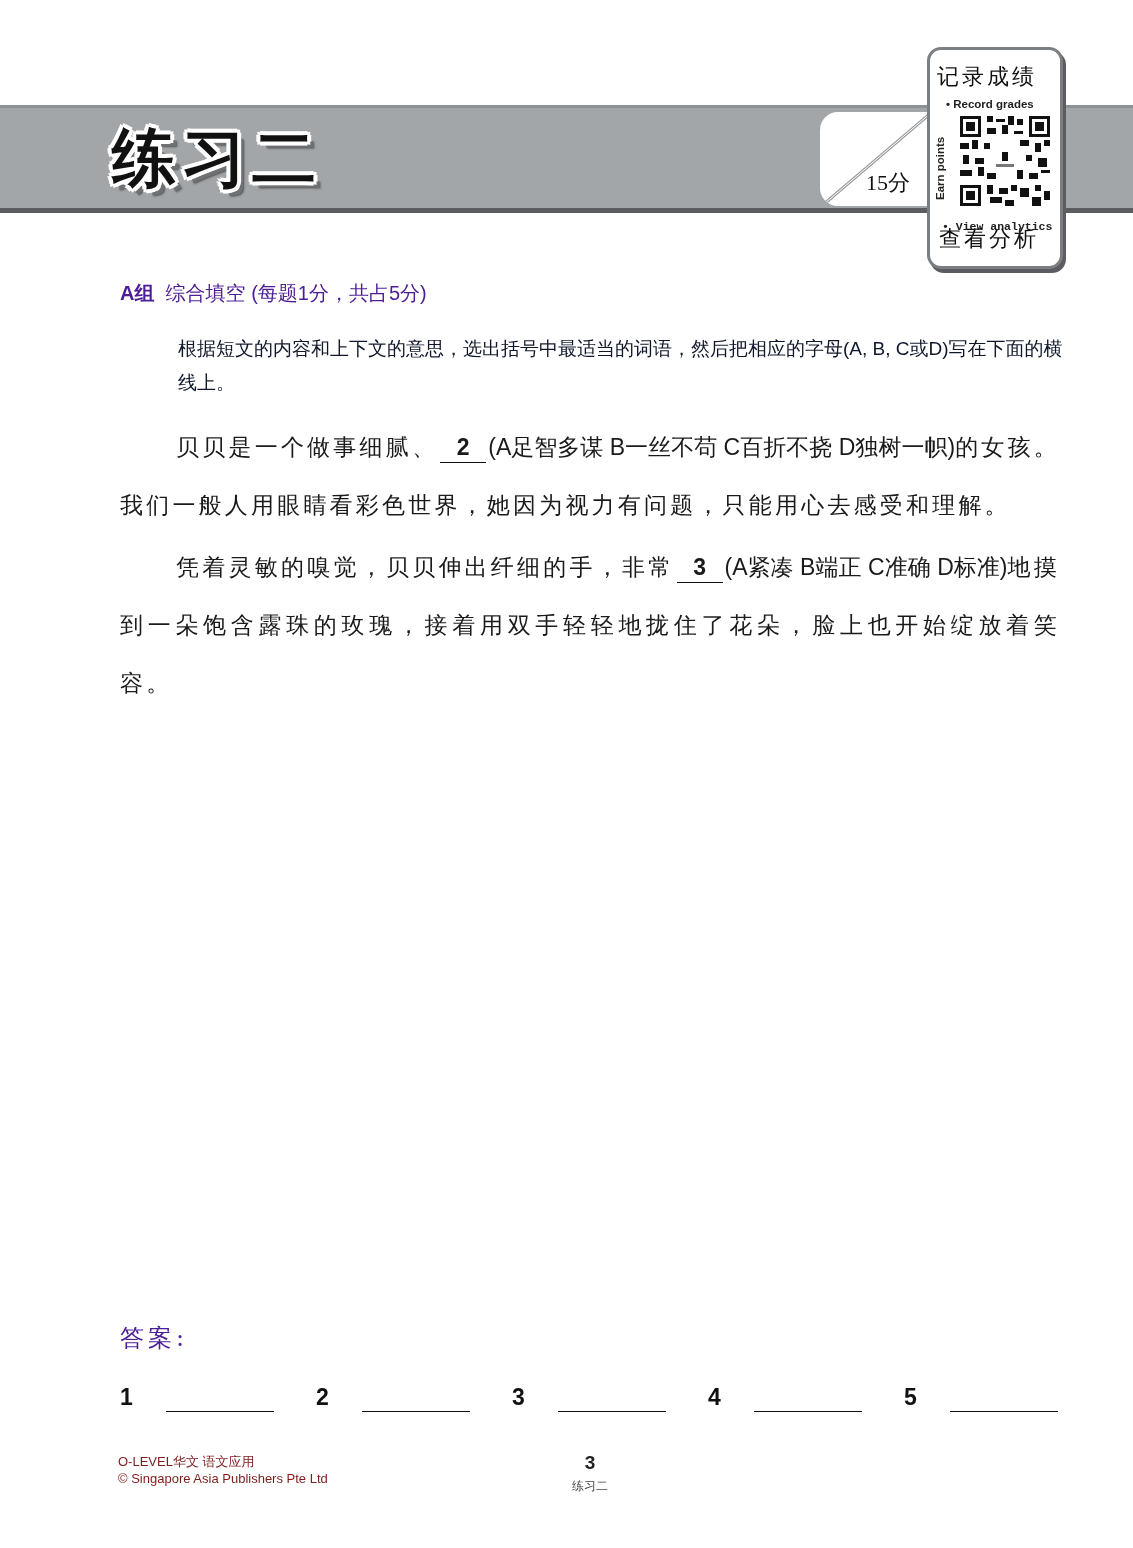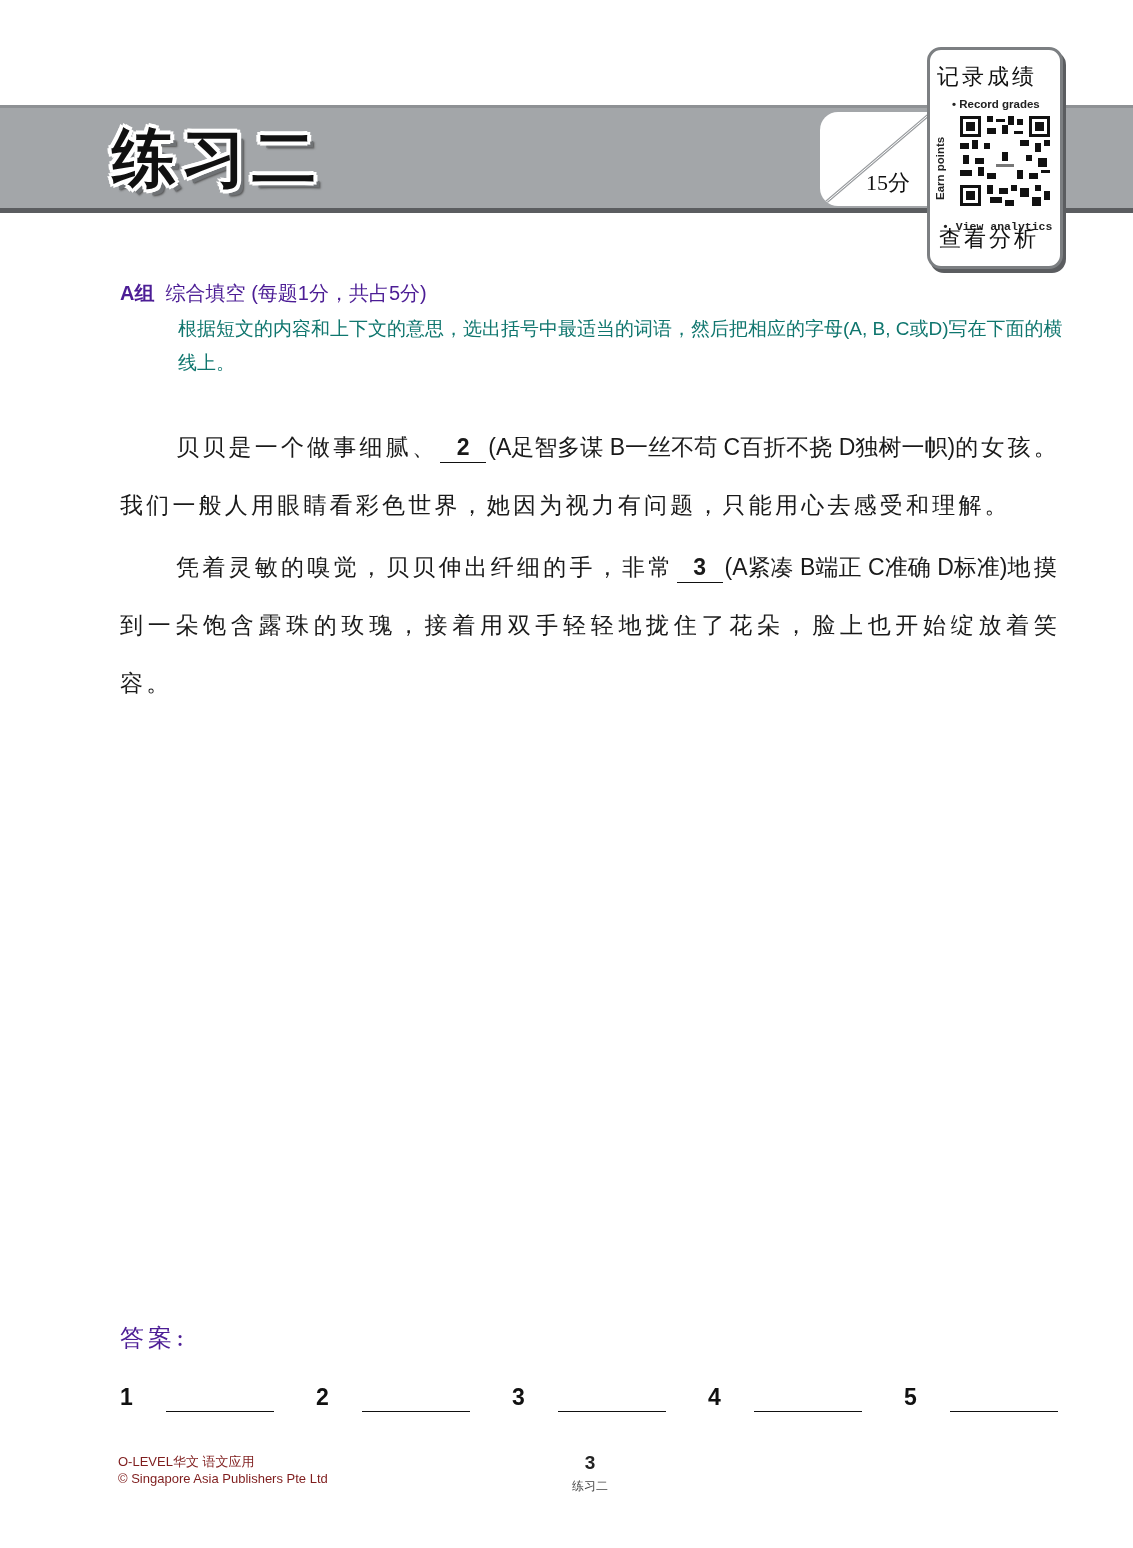--- a/index.html
+++ b/index.html
@@ -25,32 +25,32 @@
 
   .qr-card { position: absolute; left: 927px; top: 47px; width: 136px; height: 222px;
              background: #fff; border: 3px solid #7c7f82; border-radius: 14px;
              box-shadow: 3px 4px 0 #5b5d60; box-sizing: border-box; }
   .qr-top { position: absolute; left: 0; right: 16px; top: 12px; text-align: center;
             font-family: "DejaVu Sans", sans-serif; font-size: 22px; letter-spacing: 3px; color: #111; }
   .qr-bottom { position: absolute; left: 0; right: 12px; bottom: 12px; text-align: center;
                font-family: "DejaVu Sans", sans-serif; font-size: 22px; letter-spacing: 3px; color: #111; }
   .qr-bullet { position: absolute; font-family: "Liberation Sans", sans-serif; font-weight: bold;
                font-size: 11.5px; color: #222; white-space: nowrap; }
-  .qr-bullet.rec { left: 22px; top: 48px; }
+  .qr-bullet.rec { left: 16px; top: 48px; }
   .qr-bullet.view { left: 12px; top: 170px; font-family: Liberation Mono, monospace; }
   .qr-side { position: absolute; left: 4px; top: 150px; transform-origin: left top; transform: rotate(-90deg);
              font-family: "Liberation Sans", sans-serif; font-weight: bold; font-size: 11.5px; color: #222;
              white-space: nowrap; }
   .qr-code { position: absolute; left: 30px; top: 66px; width: 90px; height: 90px; }
 
   .section-head { position: absolute; left: 120px; top: 280px; font-family: "Liberation Sans", sans-serif;
                   font-size: 20px; color: #4c1d95; white-space: nowrap; }
   .section-head .tag { font-weight: bold; }
-  .instr { position: absolute; left: 178px; top: 312px; width: 885px; font-family: "Liberation Sans", sans-serif;
-           font-size: 19px; line-height: 34px; color: #0f766e; }
+  .instr { position: absolute; left: 178px; top: 332px; width: 885px; font-family: "Liberation Sans", sans-serif;
+           font-size: 19px; line-height: 34px; color: #0f172a; }
 
   .passage { position: absolute; left: 120px; top: 418px; width: 940px;
              font-size: 23px; line-height: 58px; letter-spacing: 3.2px; color: #1a1a1a; text-align: justify; }
   .para { margin: 0 0 0 0; text-indent: 56px; }
   .para + .para { margin-top: 4px; }
   .blank { display: inline-block; width: 46px; border-bottom: 1.5px solid #111; text-align: center;
            text-indent: 0; font-family: "Liberation Sans", sans-serif; font-weight: bold; line-height: 30px;
            letter-spacing: 0; margin: 0 2px; }
   .opt-letter { font-family: "Liberation Sans", sans-serif; letter-spacing: 0; }
 

